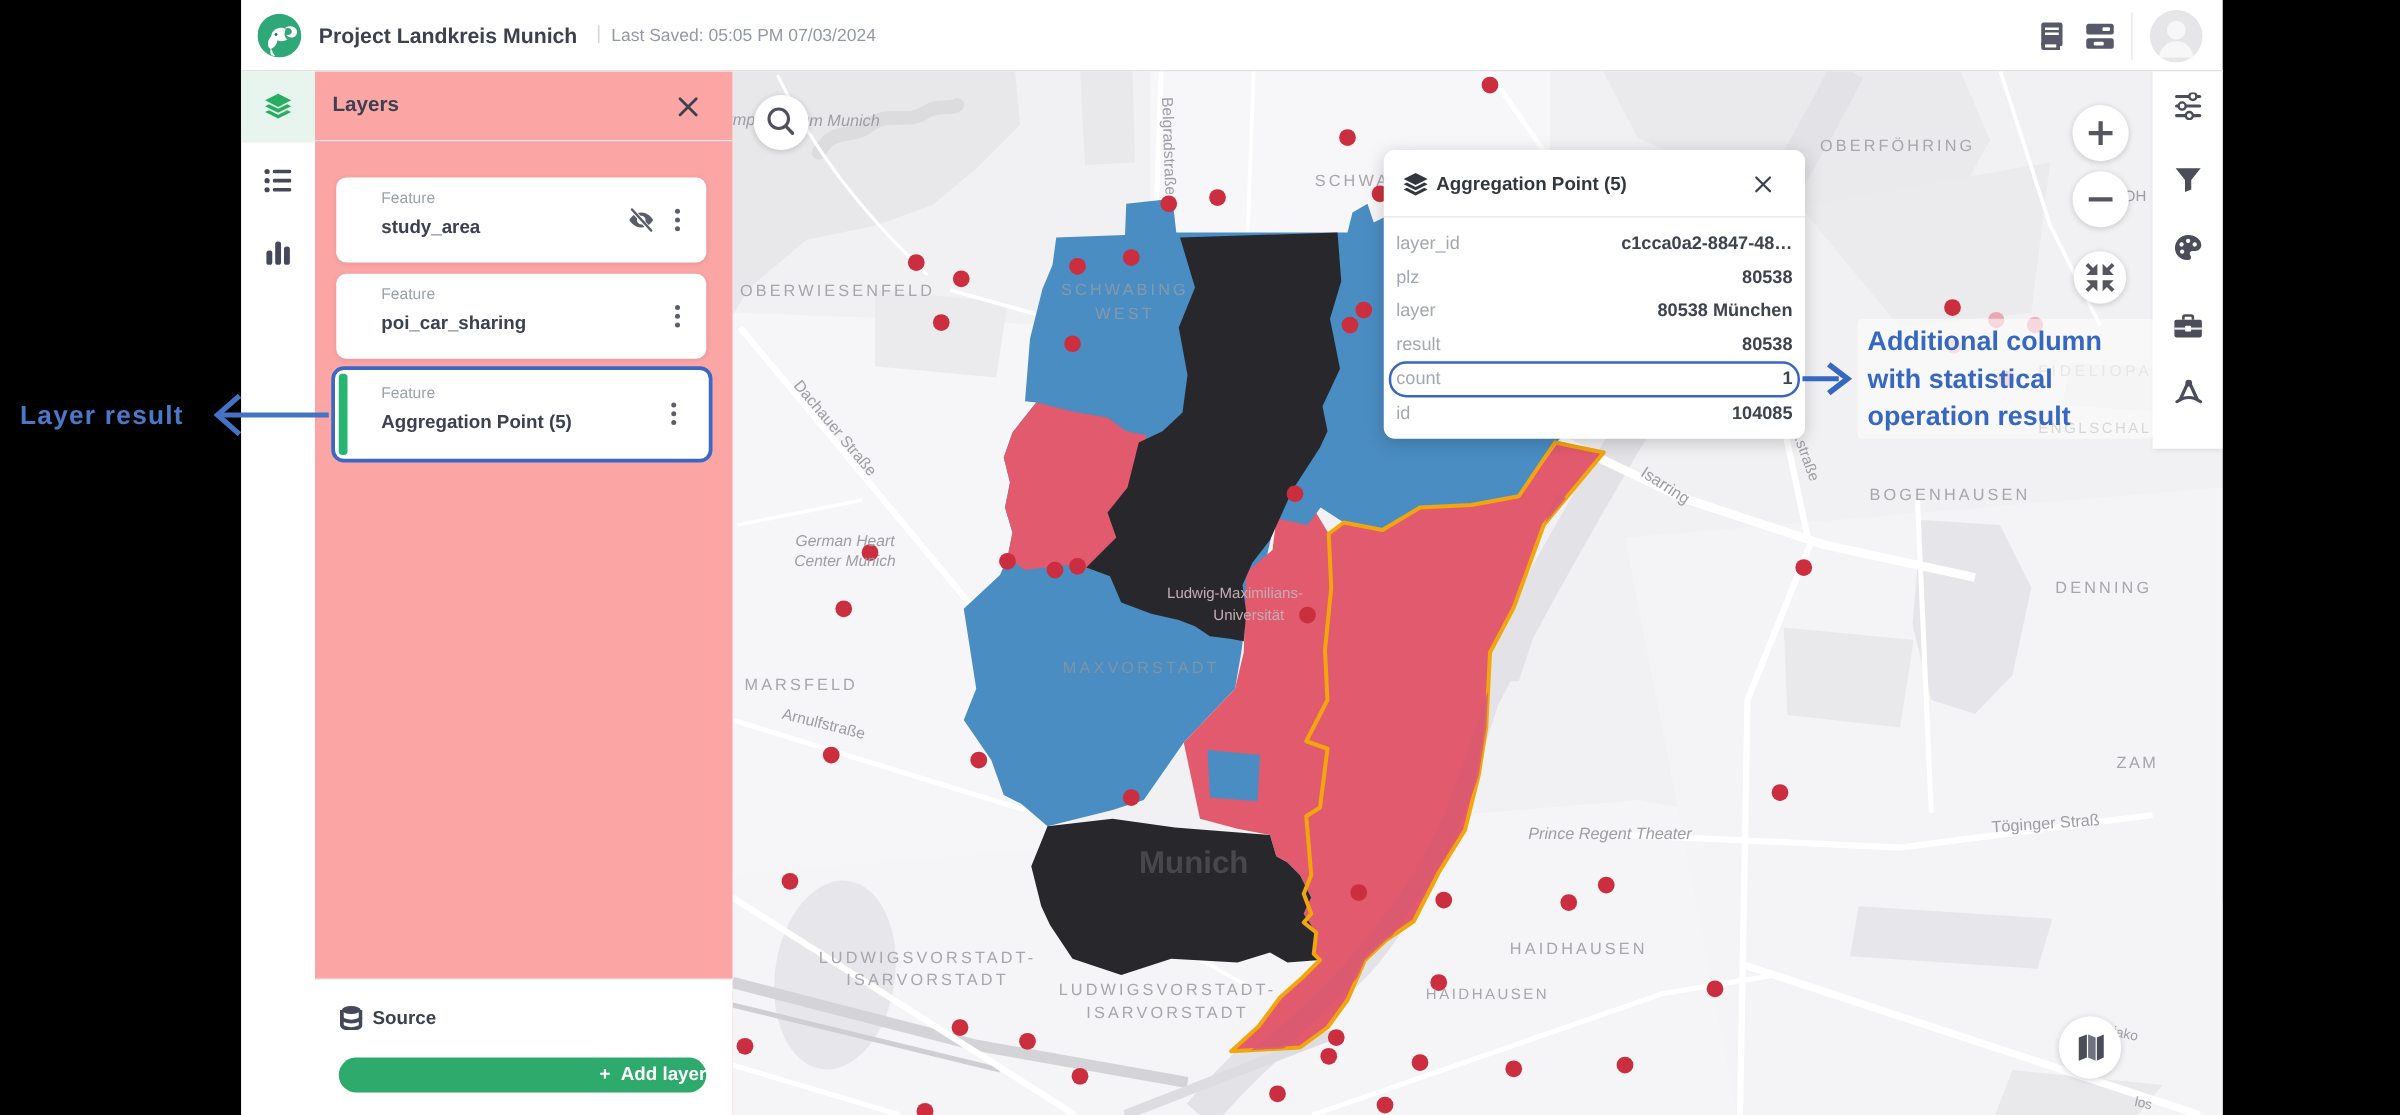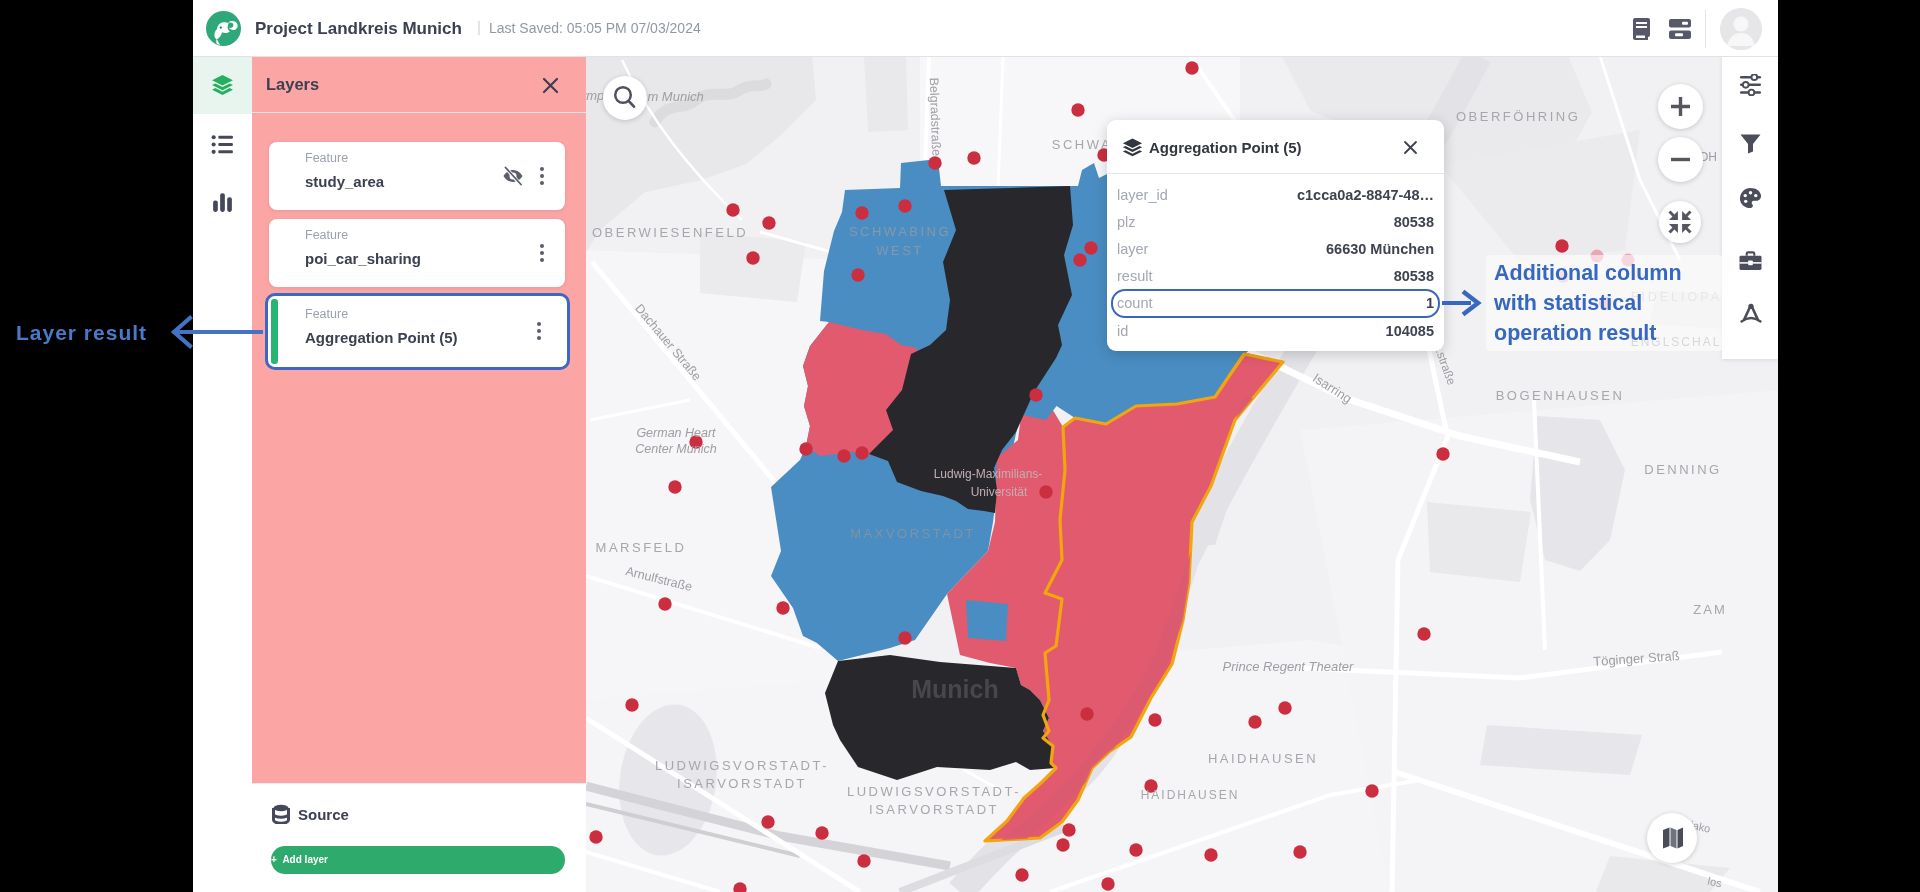--- a/index.html
+++ b/index.html
@@ -31,21 +31,21 @@
 .kebab { position:absolute; right:21px; top:25px; width:4px; height:18px; }
 .kebab span { position:absolute; left:0; width:4px; height:4px; border-radius:50%; background:#5a5e6b; }
 .kebab span:nth-child(1){top:0;} .kebab span:nth-child(2){top:7px;} .kebab span:nth-child(3){top:14px;}
 #hl { position:absolute; left:13px; top:236px; width:305px; height:77px; border:3px solid #3c67c4;
   border-radius:10px; z-index:22; background:#fff; }
 #gbar { position:absolute; left:3px; top:3px; width:7px; height:65px; background:#27b571; border-radius:3px; }
 #panelFoot { position:absolute; left:0; top:726px; width:334px; height:109px; background:#fff;
   border-top:1px solid #ebebf0; }
 #srcRow { position:absolute; left:20px; top:22px; font-size:15px; font-weight:bold; color:#3c4050; }
 #addBtn { position:absolute; left:19px; top:62px; width:294px; height:28px; background:#2eab6c;
-  border-radius:14px; color:#fff; font-size:10px; font-weight:bold; text-align:left; line-height:28px; }
+  border-radius:14px; color:#fff; font-size:15px; font-weight:bold; text-align:right; line-height:28px; }
 
 #map { position:absolute; left:393px; top:56px; width:1192px; height:836px; background:#f1f0f2; overflow:hidden; }
 
 #rtools { position:absolute; left:1529px; top:56px; width:56px; height:303px; background:#fff;
   box-shadow:0 1px 4px rgba(0,0,0,.10); z-index:26; }
 
 #popup { position:absolute; left:914px; top:120px; width:337px; height:231px; background:#fff;
   border-radius:9px; box-shadow:0 3px 14px rgba(0,0,0,.18); z-index:28; }
 #popup .ph { position:absolute; left:0; top:0; width:337px; height:54px; border-bottom:1px solid #e6e6ea; }
 #popup .pt { position:absolute; left:42px; top:19px; font-size:15px; font-weight:bold; color:#32363f; }
@@ -332,21 +332,21 @@
     <div class="prow" style="top:62px">
         <span class="k">layer_id</span>
         <span class="v">c1cca0a2-8847-48…</span>
       </div>
     <div class="prow" style="top:89px">
         <span class="k">plz</span>
         <span class="v">80538</span>
       </div>
     <div class="prow" style="top:116px">
         <span class="k">layer</span>
-        <span class="v">66630 München</span>
+        <span class="v">80538 München</span>
       </div>
     <div class="prow" style="top:143px">
         <span class="k">result</span>
         <span class="v">80538</span>
       </div>
     <div class="prow" style="top:170px">
         <span class="k">count</span>
         <span class="v">1</span>
       </div>
     <div class="prow" style="top:198px">

